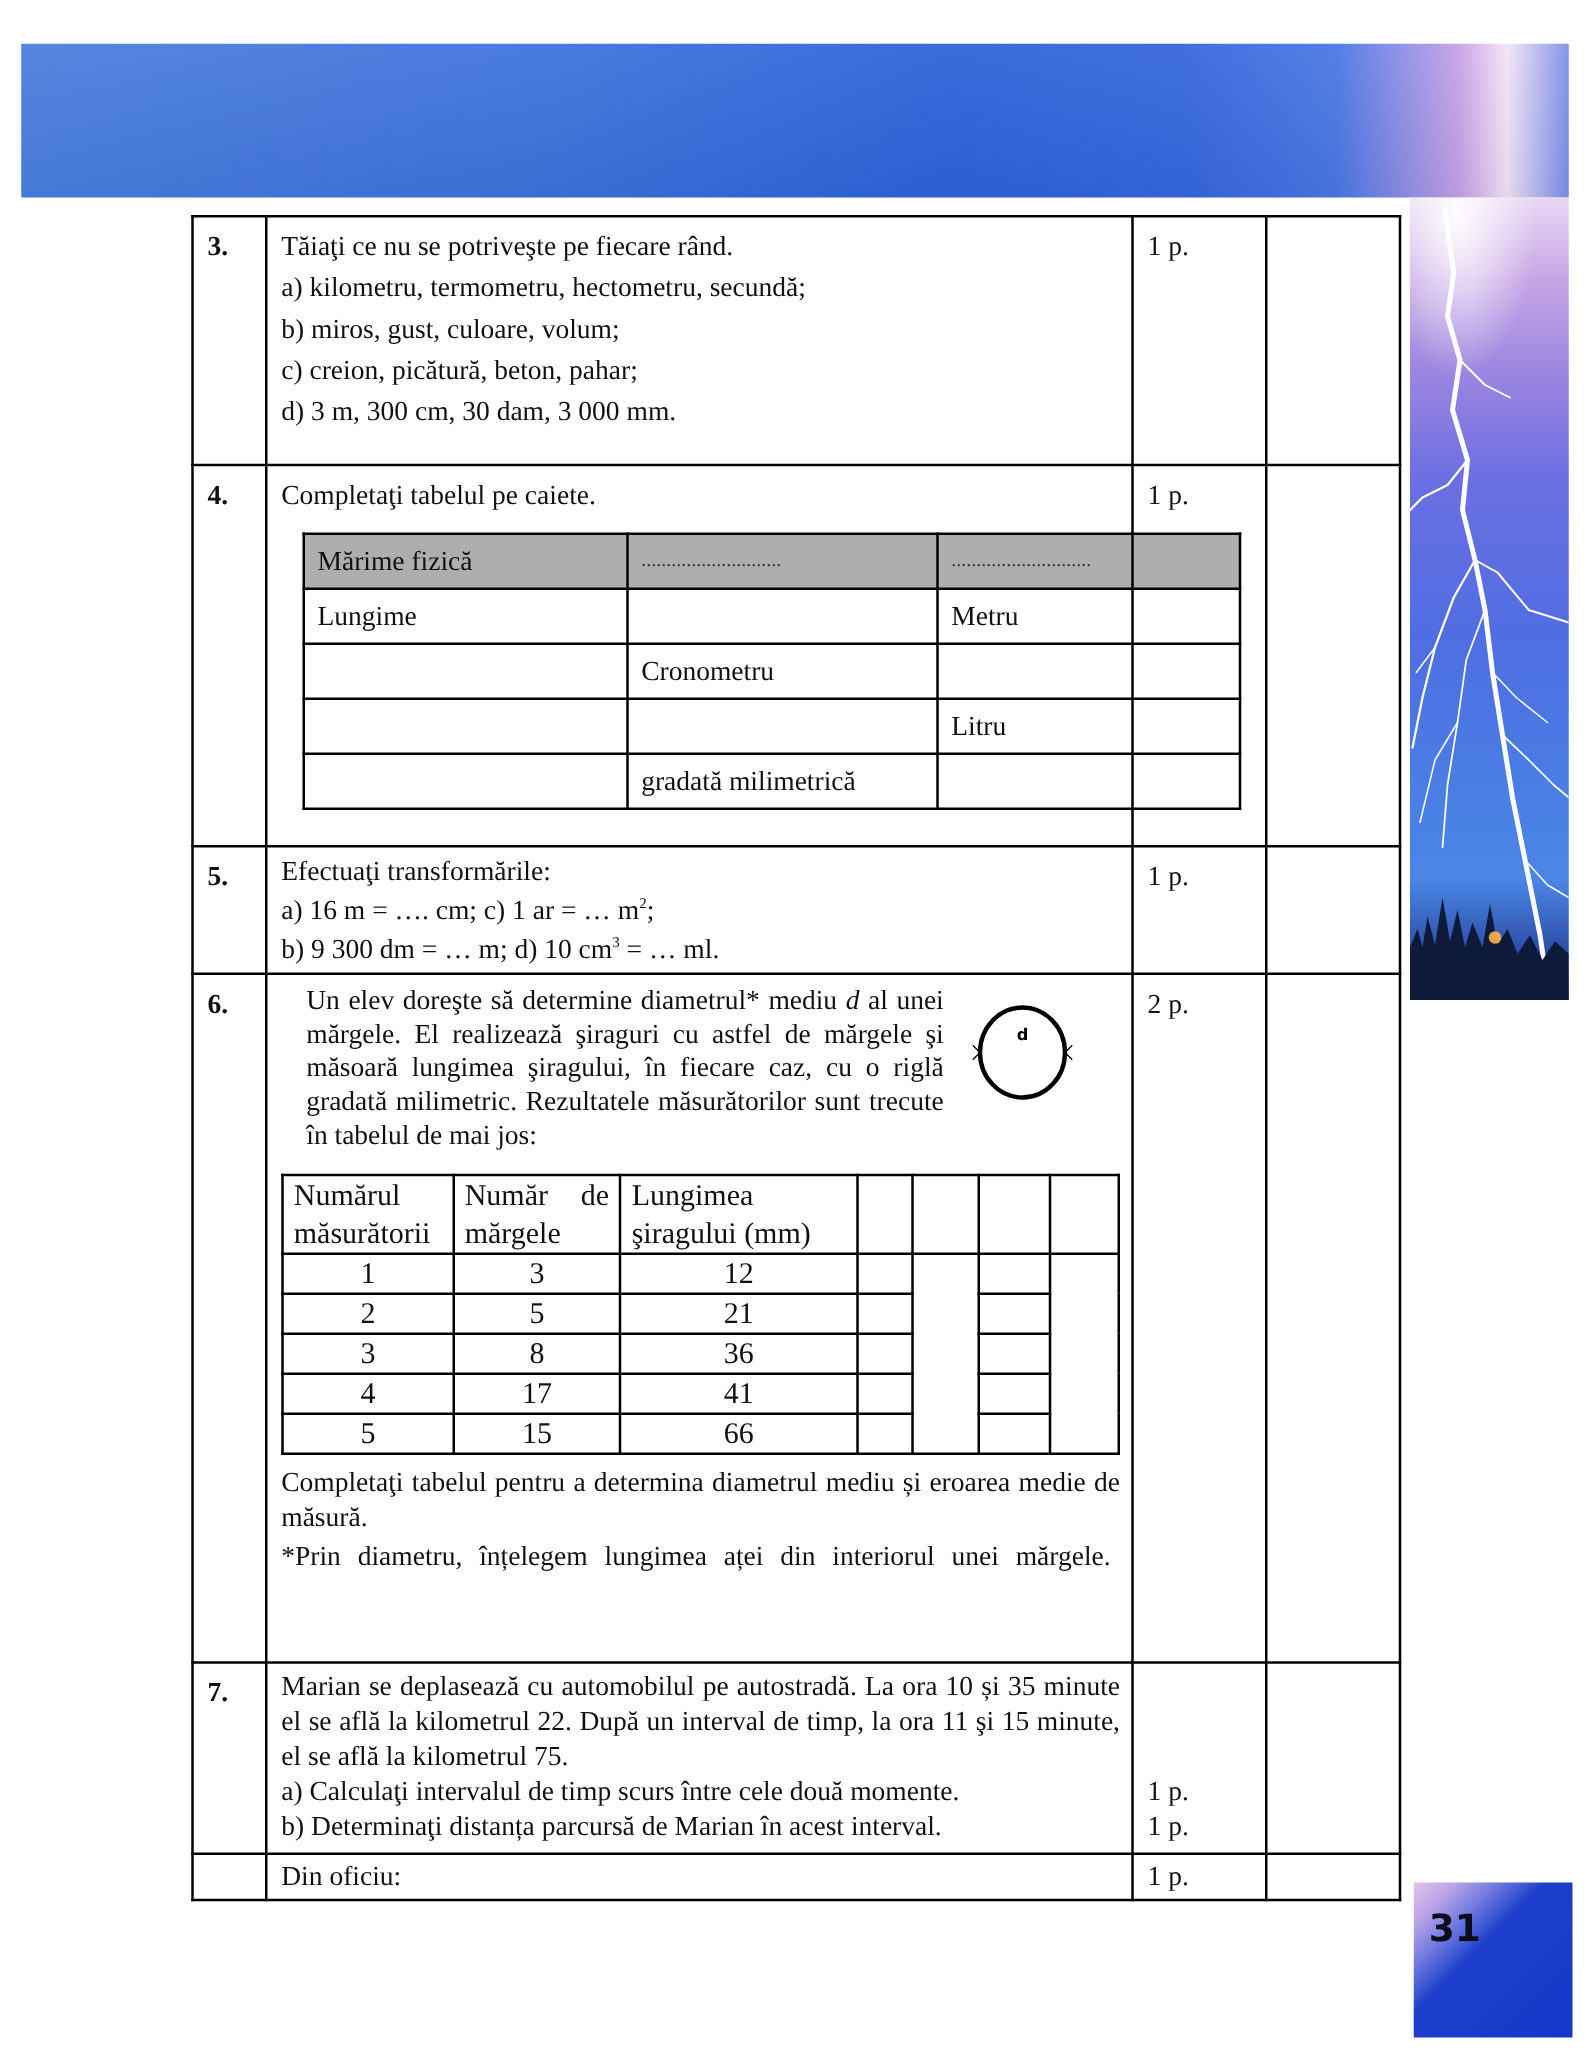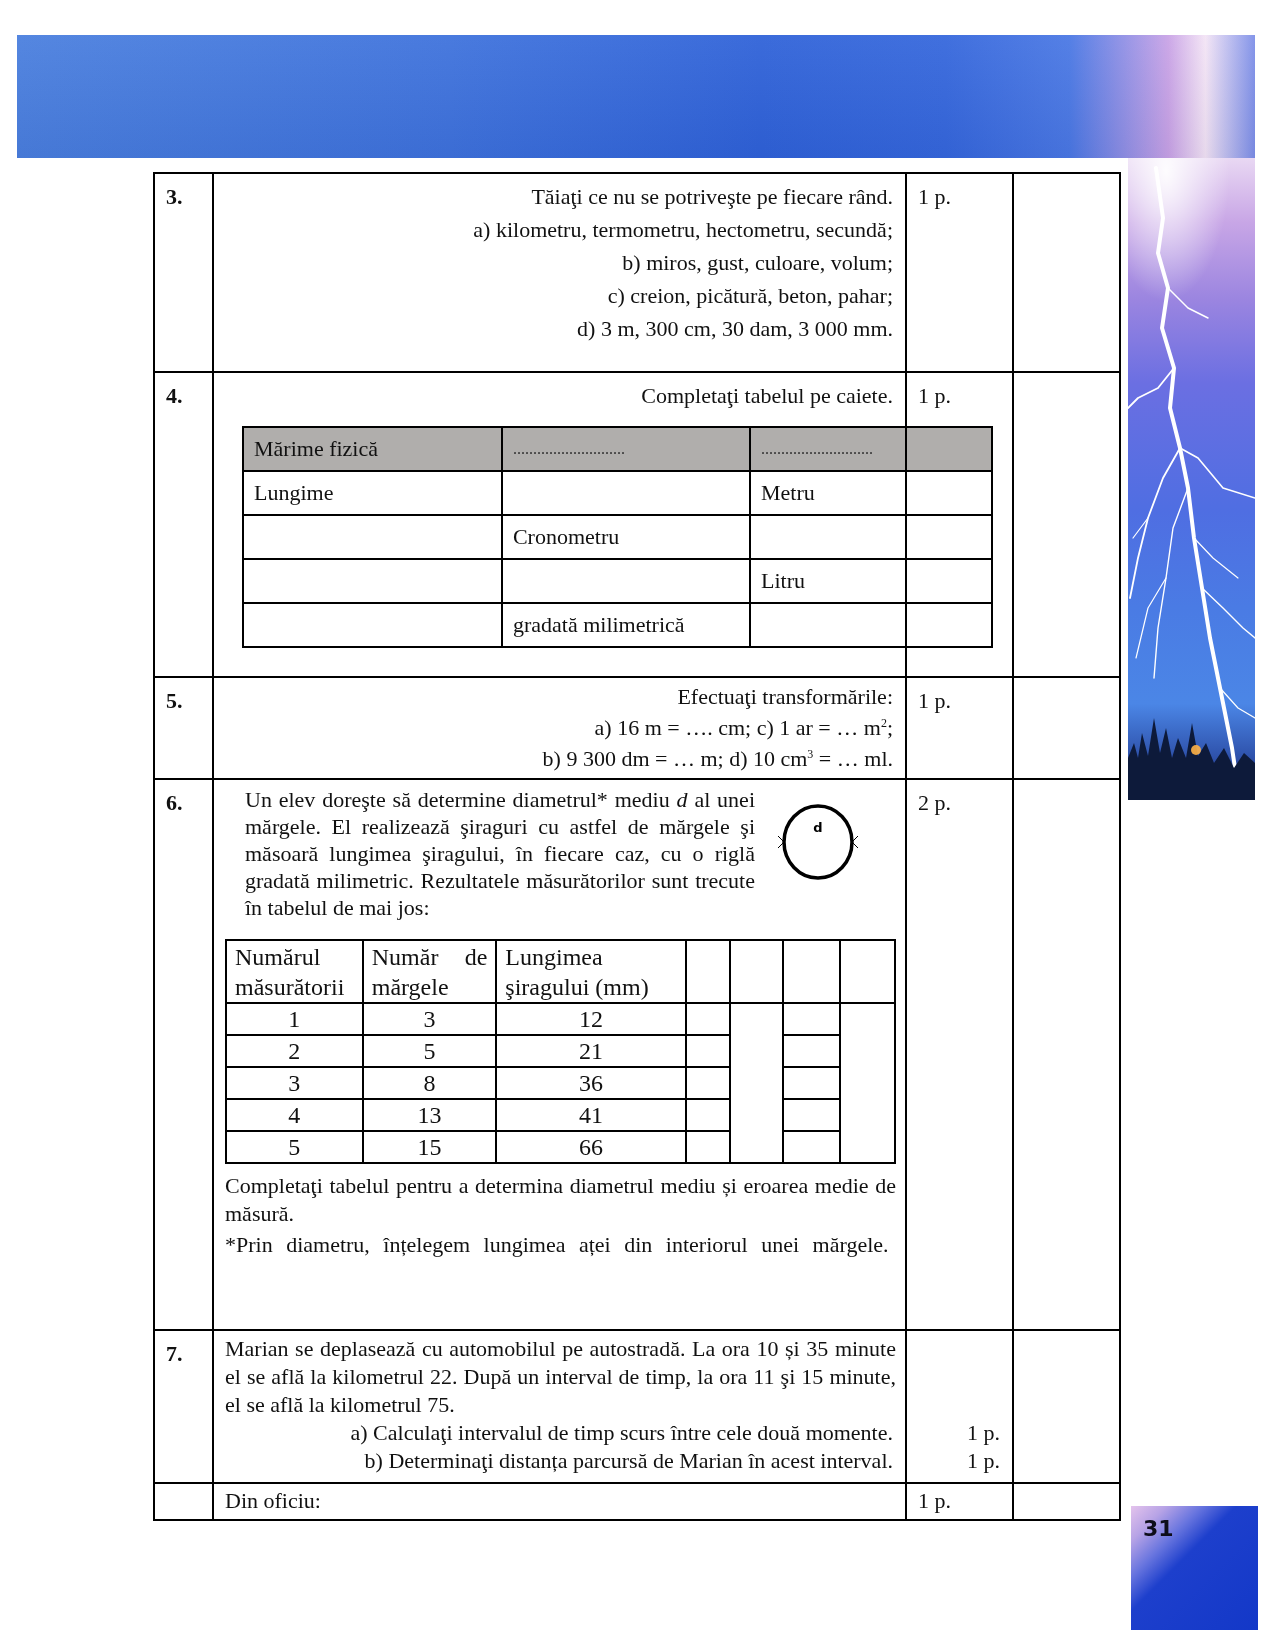--- a/index.html
+++ b/index.html
@@ -8,40 +8,40 @@
   .banner { position:absolute; left:17px; top:35px; width:1238px; height:123px;
     background: linear-gradient(90deg, #4a7fde 0%, #3e72dc 35%, #2f62d8 60%, #3567dc 75%, #4a78e4 85%, #c9a3e6 93%, #f3e4f5 96%, #7d8fe8 100%); }
   .banner-shade { position:absolute; left:17px; top:35px; width:1238px; height:123px;
     background: linear-gradient(180deg, rgba(255,255,255,0.06) 0%, rgba(0,0,60,0.05) 100%); }
   .lightning { position:absolute; left:1128px; top:158px; width:127px; height:642px; overflow:hidden;
     background: linear-gradient(180deg, #e9d8f3 0%, #c8a6e6 10%, #9b85e0 22%, #6b6fe2 35%, #4f6ee2 55%, #4a7be4 70%, #4b86e6 85%, #2c4da6 94%, #0b1330 100%); }
 
   .main { position:absolute; left:153px; top:172px; width:966px; border-collapse:collapse; table-layout:fixed; font-size:22px; }
   .main td { border:2.5px solid #000; vertical-align:top; padding:6px 12px 4px 11px; line-height:33px; }
   .num { font-weight:bold; width:36px; }
-  .line { display:block; white-space:nowrap;text-align:right; }
+  .line { display:block; white-space:nowrap; }
   .just { text-align:justify; text-align-last:left; white-space:normal; }
 
   .t4 { border-collapse:collapse; table-layout:fixed; margin:14px 0 24px 17px; width:751px; font-size:22px; }
   .t4 td { border:2.5px solid #000; padding:2px 10px; height:38px; line-height:30px; vertical-align:middle; }
   .t4 tr.hdr td { background:#b0aeac; }
   .t4 .dots { color:#333; letter-spacing:0px; font-size:16px; }
 
   .t6 { border-collapse:collapse; table-layout:fixed; margin:18px 0 6px 0; width:671px; font-size:24px; }
   .t6 td { border:2.5px solid #000; padding:0 8px; line-height:30px; vertical-align:middle; }
   .t6 .h td { height:60px; vertical-align:top; padding-top:1px; }
   .t6 .d td { height:30px; text-align:center; }
 
   .q6 { position:relative; }
   .q6text { width:510px; text-align:justify; line-height:27px;margin-left:20px; }
   .bead { position:absolute; left:553px; top:16px; width:80px; height:80px; }
 
   .pagebox { position:absolute; left:1131px; top:1506px; width:127px; height:124px;
     background: linear-gradient(135deg, #e4c3ec 0%, #b7a3e6 14%, #6a76df 28%, #1d3fcc 42%, #1338c8 100%); }
-  .pagenum { position:absolute; left:12px; top:10px; font-family:"DejaVu Sans","Liberation Sans",sans-serif; font-weight:bold; font-size:22px; color:#0d0d1a; }
+  .pagenum { position:absolute; left:12px; top:20px; font-family:"DejaVu Sans","Liberation Sans",sans-serif; font-weight:bold; font-size:30px; color:#0d0d1a; }
   sup { font-size:12px; line-height:0; }
 </style>
 </head>
 <body>
 
 <div class="banner"></div>
 <div class="banner-shade"></div>
 
 <div class="lightning">
   <svg width="127" height="642" viewBox="0 0 127 642">
@@ -198,21 +198,21 @@
         </tr>
         <tr class="d">
           <td>3</td>
           <td>8</td>
           <td>36</td>
           <td></td>
           <td></td>
         </tr>
         <tr class="d">
           <td>4</td>
-          <td>13</td>
+          <td>17</td>
           <td>41</td>
           <td></td>
           <td></td>
         </tr>
         <tr class="d">
           <td>5</td>
           <td>15</td>
           <td>66</td>
           <td></td>
           <td></td>

